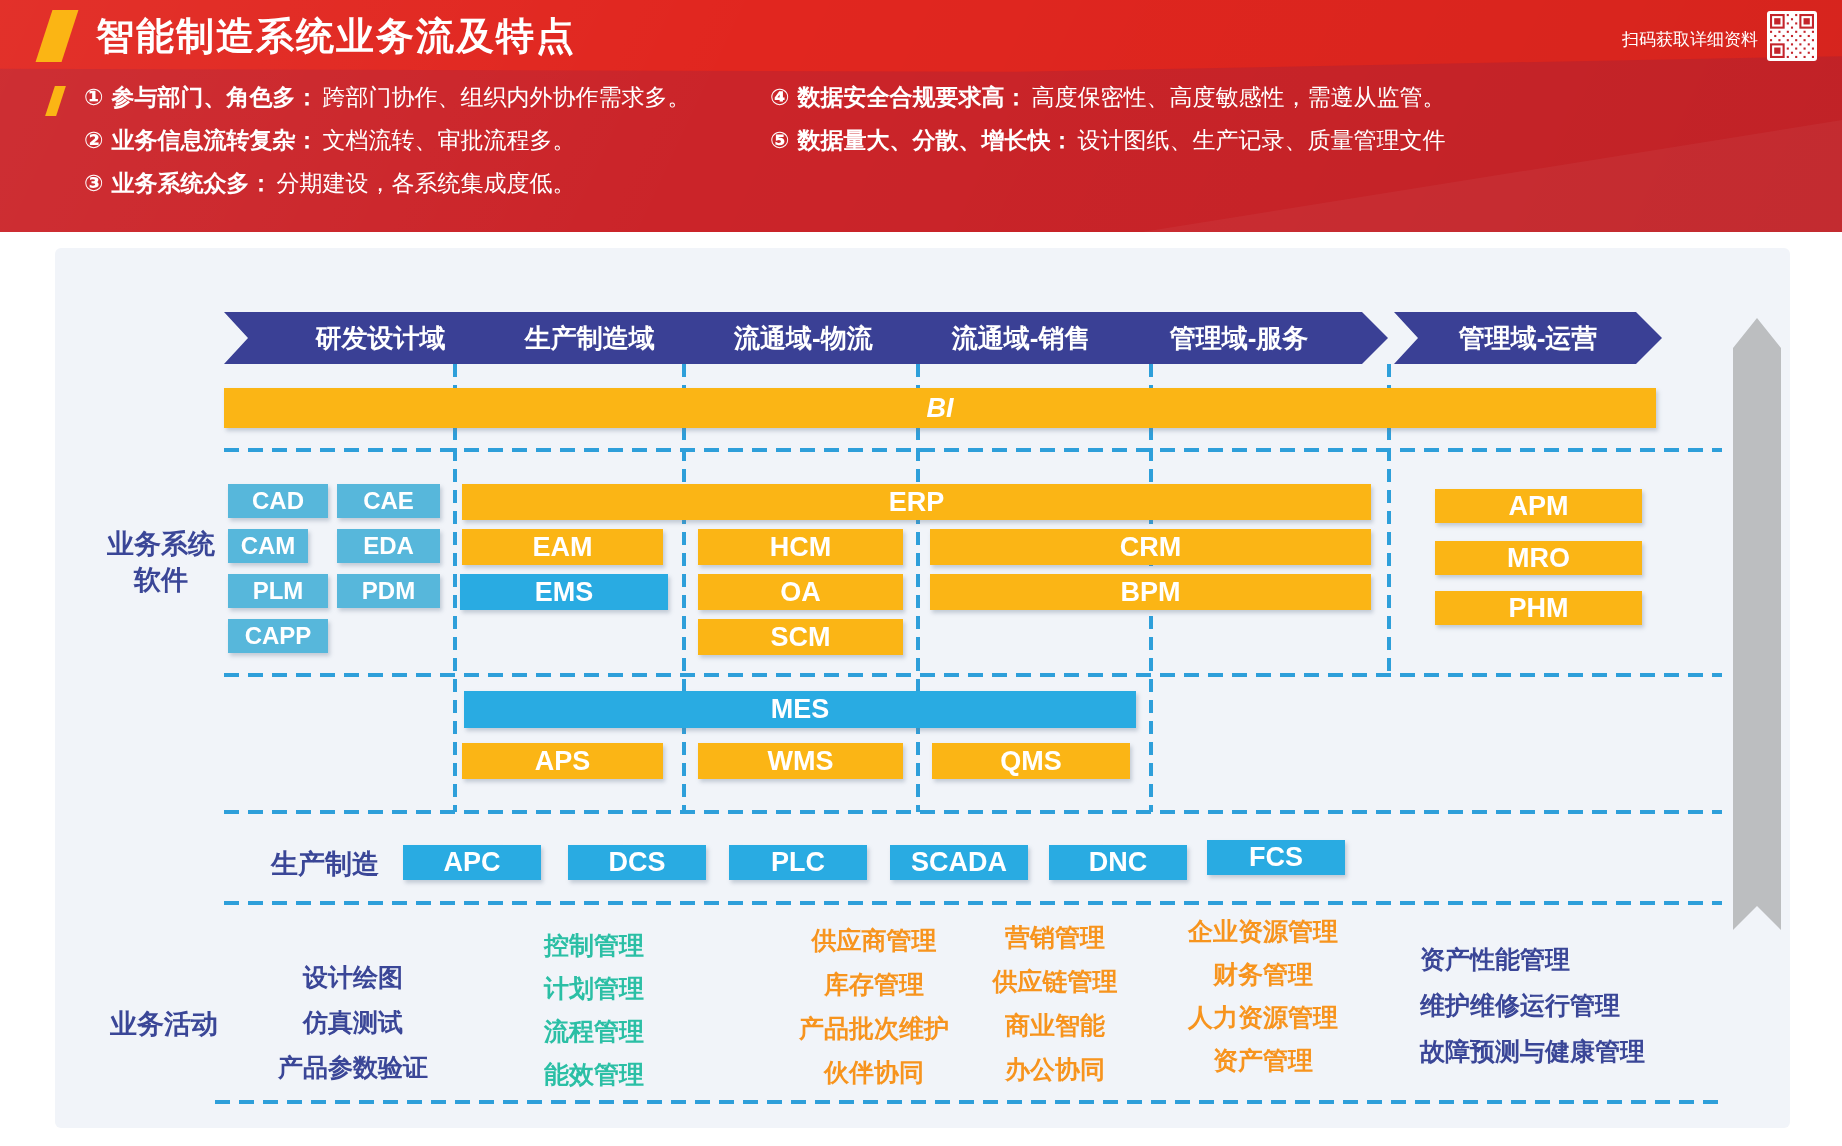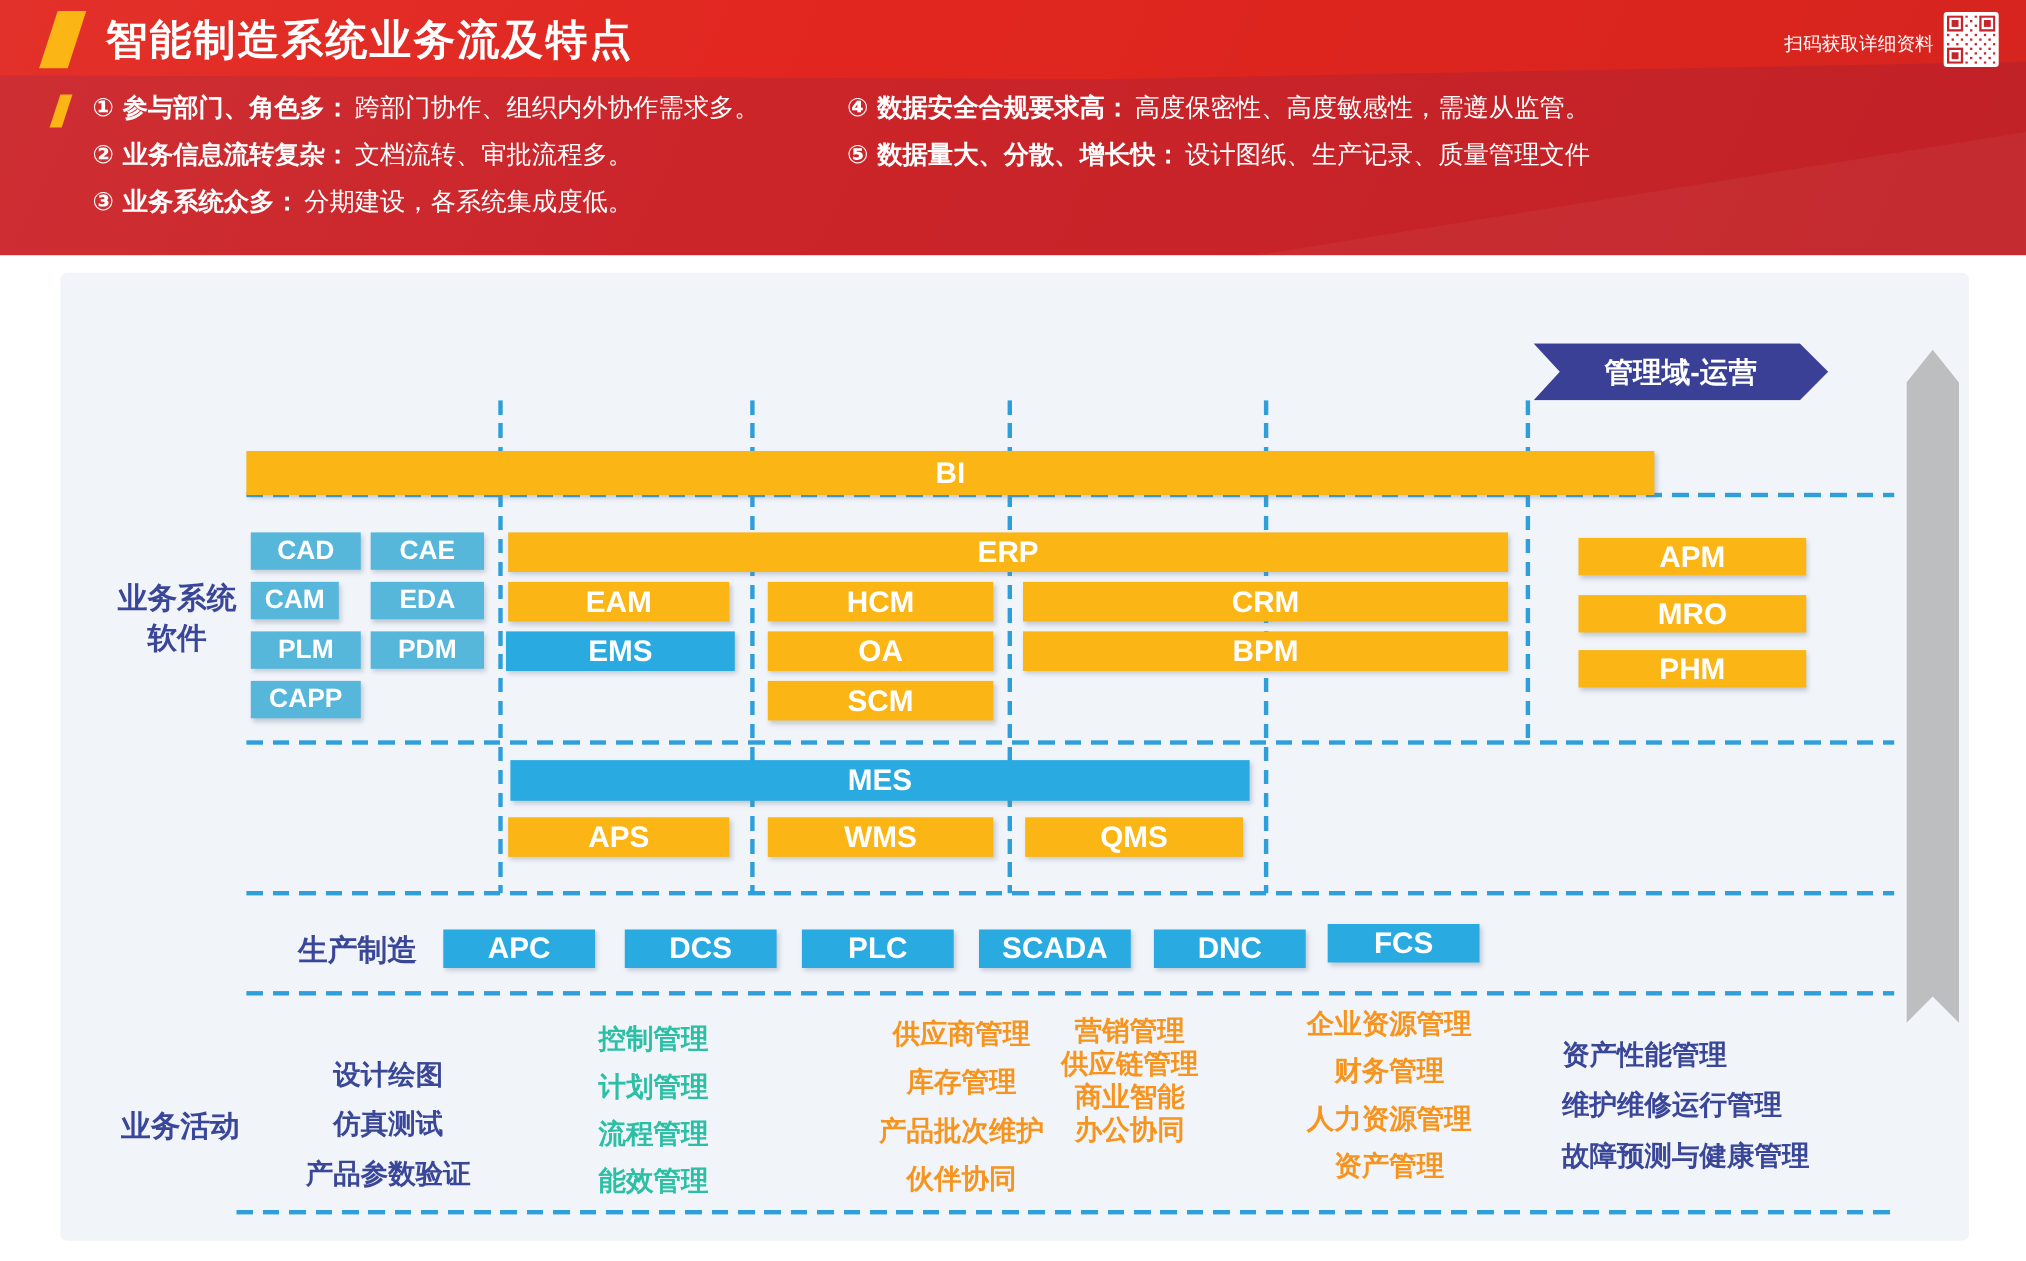--- a/index.html
+++ b/index.html
@@ -132,20 +132,27 @@
           <rect x="20" y="8" width="1" height="1" fill="#c4242b"></rect>
           <rect x="20" y="12" width="1" height="1" fill="#c4242b"></rect>
           <rect x="20" y="16" width="1" height="1" fill="#c4242b"></rect>
           <rect x="20" y="20" width="1" height="1" fill="#c4242b"></rect>
         </svg>
       </div>
   </div>
 
   <div class="panel"></div>
 
+  <div class="dom-arrow dom-main" id="dom-main">
+      <span class="dom-label">研发设计域</span>
+      <span class="dom-label">生产制造域</span>
+      <span class="dom-label">流通域-物流</span>
+      <span class="dom-label">流通域-销售</span>
+      <span class="dom-label">管理域-服务</span>
+    </div>
   <div class="dom-arrow dom-ops">
     <span class="dom-label">管理域-运营</span>
   </div>
 
   <div id="lines">
       <div class="hline" style="left: 224px; top: 448px; width: 1498px;"></div>
       <div class="hline" style="left: 224px; top: 673px; width: 1498px;"></div>
       <div class="hline" style="left: 224px; top: 810px; width: 1498px;"></div>
       <div class="hline" style="left: 224px; top: 901px; width: 1498px;"></div>
       <div class="hline" style="left: 215px; top: 1100px; width: 1507px;"></div>
@@ -155,21 +162,21 @@
       <div class="vline" style="left: 1149px; top: 364px; height: 448px;"></div>
       <div class="vline" style="left: 1387px; top: 364px; height: 311px;"></div>
     </div>
 
   <div class="rowlabel" style="left:86px;top:526px;width:120px;">业务系统
 软件</div>
   <div class="rowlabel" style="left:240px;top:846px;width:140px;">生产制造</div>
   <div class="rowlabel" style="left:86px;top:1006px;width:126px;">业务活动</div>
 
   <div id="sys-boxes">
-      <div class="box yellow big" style="left: 224px; top: 410px; width: 1280px; height: 40px;">BI</div>
+      <div class="box yellow big" style="left: 224px; top: 388px; width: 1432px; height: 40px; font-style: italic;">BI</div>
       <div class="box cax sm" style="left: 228px; top: 484px; width: 100px; height: 34px;">CAD</div>
       <div class="box cax sm" style="left: 337px; top: 484px; width: 103px; height: 34px;">CAE</div>
       <div class="box cax sm" style="left: 228px; top: 529px; width: 80px; height: 34px;">CAM</div>
       <div class="box cax sm" style="left: 337px; top: 529px; width: 103px; height: 34px;">EDA</div>
       <div class="box cax sm" style="left: 228px; top: 574px; width: 100px; height: 34px;">PLM</div>
       <div class="box cax sm" style="left: 337px; top: 574px; width: 103px; height: 34px;">PDM</div>
       <div class="box cax sm" style="left: 228px; top: 619px; width: 100px; height: 34px;">CAPP</div>
       <div class="box yellow big" style="left: 462px; top: 484px; width: 909px; height: 36px;">ERP</div>
       <div class="box yellow big" style="left: 462px; top: 529px; width: 201px; height: 36px;">EAM</div>
       <div class="box yellow big" style="left: 698px; top: 529px; width: 205px; height: 36px;">HCM</div>
@@ -205,21 +212,21 @@
         <div>计划管理</div>
         <div>流程管理</div>
         <div>能效管理</div>
       </div>
       <div class="act-col center act-orange" style="left: 840px; top: 925px; gap: 14px; margin-left: 34px;">
         <div>供应商管理</div>
         <div>库存管理</div>
         <div>产品批次维护</div>
         <div>伙伴协同</div>
       </div>
-      <div class="act-col center act-orange" style="left: 1027px; top: 922px;  text-align: right;">
+      <div class="act-col center act-orange" style="left: 1055px; top: 922px; gap: 14px; text-align: right;">
         <div>营销管理</div>
         <div>供应链管理</div>
         <div>商业智能</div>
         <div>办公协同</div>
       </div>
       <div class="act-col center act-orange" style="left: 1263px; top: 916px; gap: 13px;">
         <div>企业资源管理</div>
         <div>财务管理</div>
         <div>人力资源管理</div>
         <div>资产管理</div>

